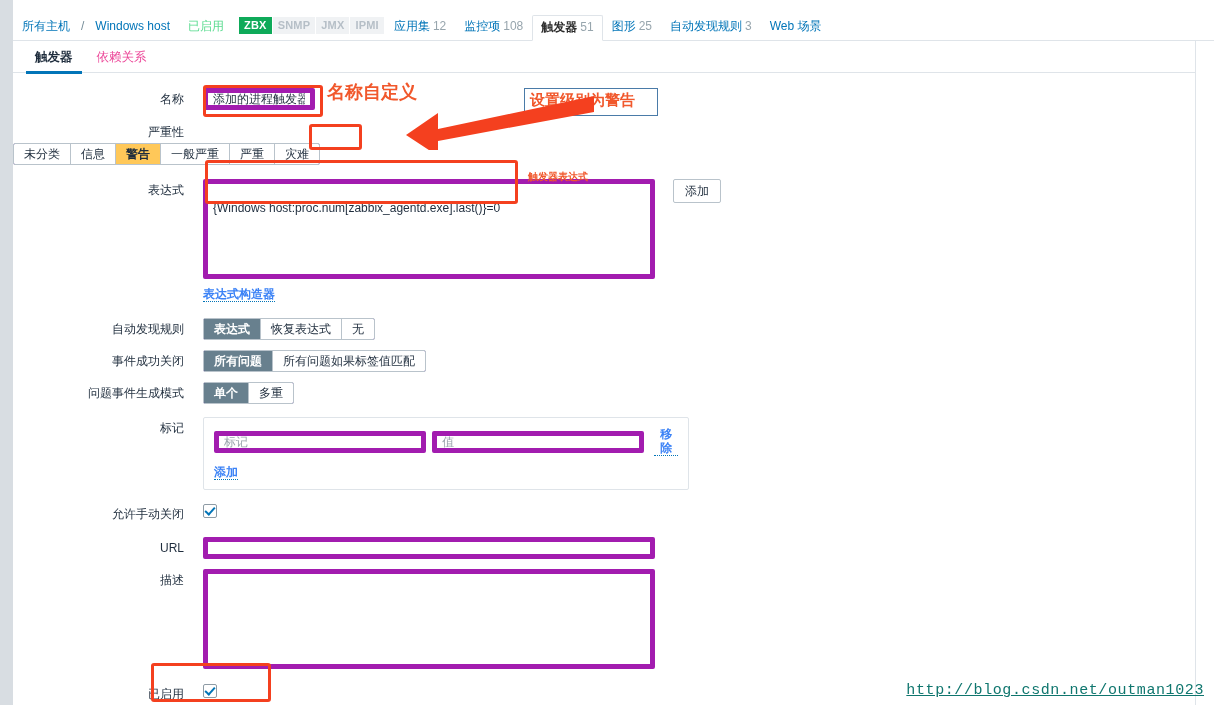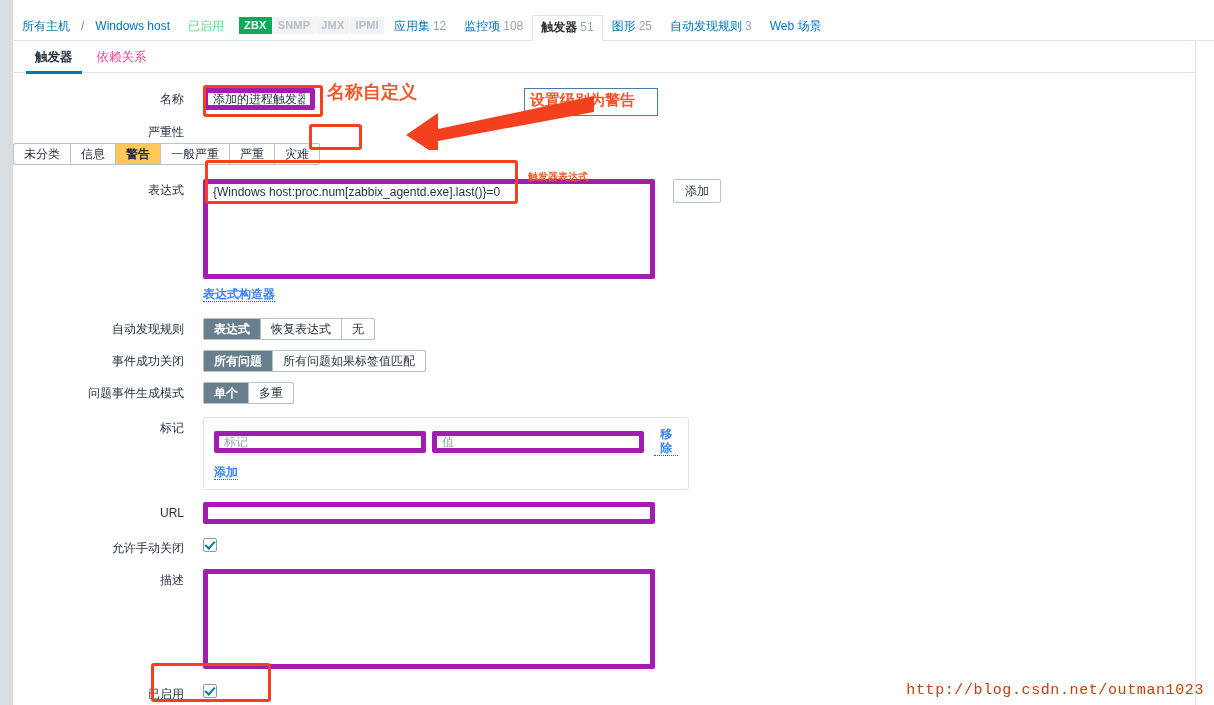--- a/index.html
+++ b/index.html
@@ -73,21 +73,21 @@
     white-space:nowrap;
   }
   .fld { flex:1 1 auto; position:relative; }
 
   input.txt, textarea.txt {
     font-family:"Liberation Sans","DejaVu Sans",sans-serif; font-size:12px;
     color:#1f2d3d; border:5px solid #a21caf; background:#ffffff;
     padding:3px 5px; box-sizing:border-box; border-radius:2px; outline:none;
   }
   input.txt { height:22px; line-height:16px; }
-  textarea.txt { resize:none; line-height:16px; padding:0 5px; }
+  textarea.txt { resize:none; line-height:16px; padding:16px 5px; }
   input.txt::placeholder, textarea.txt::placeholder { color:#9aa5ad; }
 
   .name-input  { width:112px; }
   .url-input   { width:452px; }
   .expr-area   { width:452px; height:100px; }
   .desc-area   { width:452px; height:100px; }
 
   
   .seg { display:inline-flex; border:1px solid #b9c3cb; border-radius:2px; overflow:hidden; background:#4c1d95; }
   .seg .opt {
@@ -138,23 +138,23 @@
   .anno-text {
     position:absolute; color:#f1582c; font-weight:bold; white-space:nowrap;
     font-family:"Liberation Sans","DejaVu Sans",sans-serif; pointer-events:none;
   }
   .anno-thinbox {
     position:absolute; border:1px solid #4a7ba8; box-sizing:border-box; pointer-events:none;
   }
   .anno-arrow { position:absolute; pointer-events:none; }
 
   .watermark {
-    position:absolute; right:10px; bottom:6px; color:#c2410c;
+    position:absolute; right:10px; bottom:6px; color:#0f766e;
     font-family:"Liberation Mono","DejaVu Sans Mono",monospace; font-size:15px;
-    letter-spacing:0.6px; white-space:nowrap; user-select:none;
+    letter-spacing:0.6px; white-space:nowrap; user-select:none;text-decoration:underline;
   }
 </style>
 </head>
 <body>
 
 <div id="root">
 
   <div class="left-rail"></div>
 
   <div class="page">
@@ -276,31 +276,31 @@
               <div class="tagrow">
                 <input class="txt tag-key" type="text" placeholder="标记" style="">
                 <input class="txt tag-val" type="text" placeholder="值" style="">
                 <span class="dashlink tag-remove">移除</span>
               </div>
               <span class="dashlink tag-add">添加</span>
             </div>
           </div>
         </div>
 
+        <div class="row" style="margin-top:13px;">
+          <div class="lbl">允许手动关闭</div>
+          <div class="fld">
+            <input class="cbox" type="checkbox" checked="" style="">
+          </div>
+        </div>
+
         <div class="row" style="margin-top:12px;">
           <div class="lbl">URL</div>
           <div class="fld">
             <input class="txt url-input" type="text" value="" style="">
-          </div>
-        </div>
-
-        <div class="row" style="margin-top:13px;">
-          <div class="lbl">允许手动关闭</div>
-          <div class="fld">
-            <input class="cbox" type="checkbox" checked="" style="">
           </div>
         </div>
 
         <div class="row" style="margin-top:10px;">
           <div class="lbl">描述</div>
           <div class="fld">
             <textarea class="txt desc-area" style=""></textarea>
           </div>
         </div>
 

